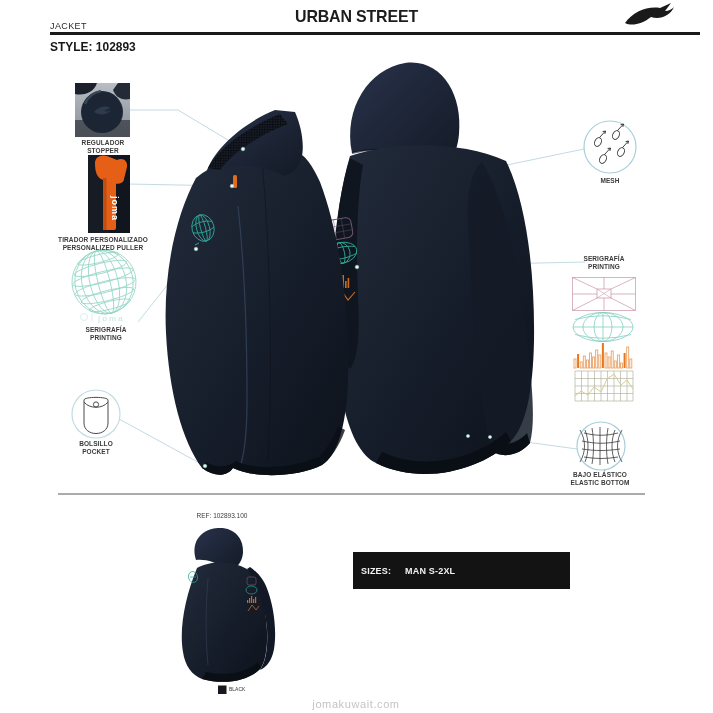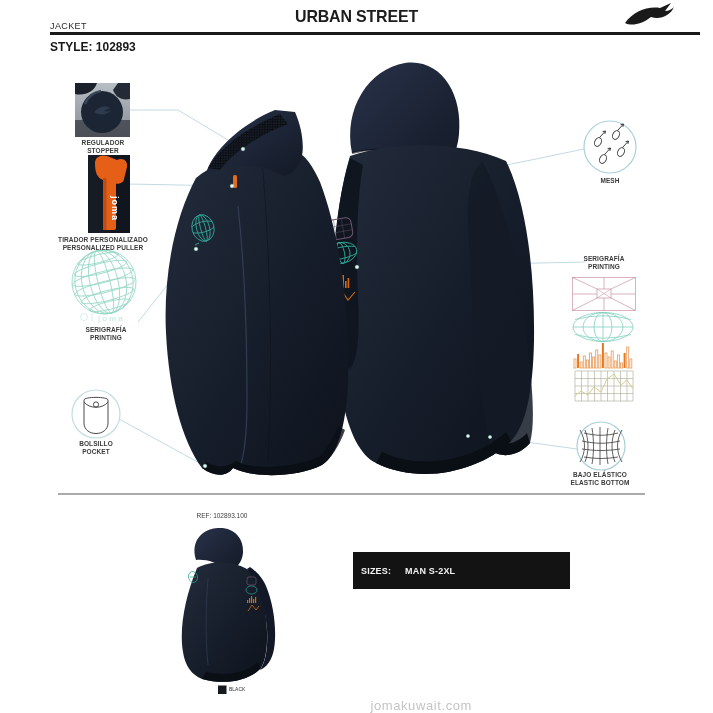--- a/index.html
+++ b/index.html
@@ -18,21 +18,21 @@
        letter-spacing:.1px;}
   .lbl span{display:block;}
   
   .spec-box{left:333px;top:552px;width:217px;height:37px;background:#131313;
             display:flex;flex-direction:column;justify-content:space-evenly;padding:0;margin-left:20px;}
   .spec-row{display:flex;padding-left:8px;font-size:9px;font-weight:700;color:#f2f2f2;
             letter-spacing:.2px;}
   .spec-row .sl{width:44px;}
   .ref{left:152px;top:512px;width:140px;text-align:center;font-size:6.5px;color:#3c3c3c;}
   .swatch-name{left:229px;top:686px;font-size:5px;color:#333;}
-  .watermark{left:272px;top:698px;width:200px;text-align:right;font-size:13px;
+  .watermark{left:256px;top:698px;width:200px;text-align:center;font-size:11px;
              color:#c4c4c4;letter-spacing:.6px;}
   svg{display:block;}
 </style>
 </head>
 <body>
 
 <div id="sheet">
 
   <div class="abs category">JACKET</div>
   <div class="abs title">URBAN STREET</div>

